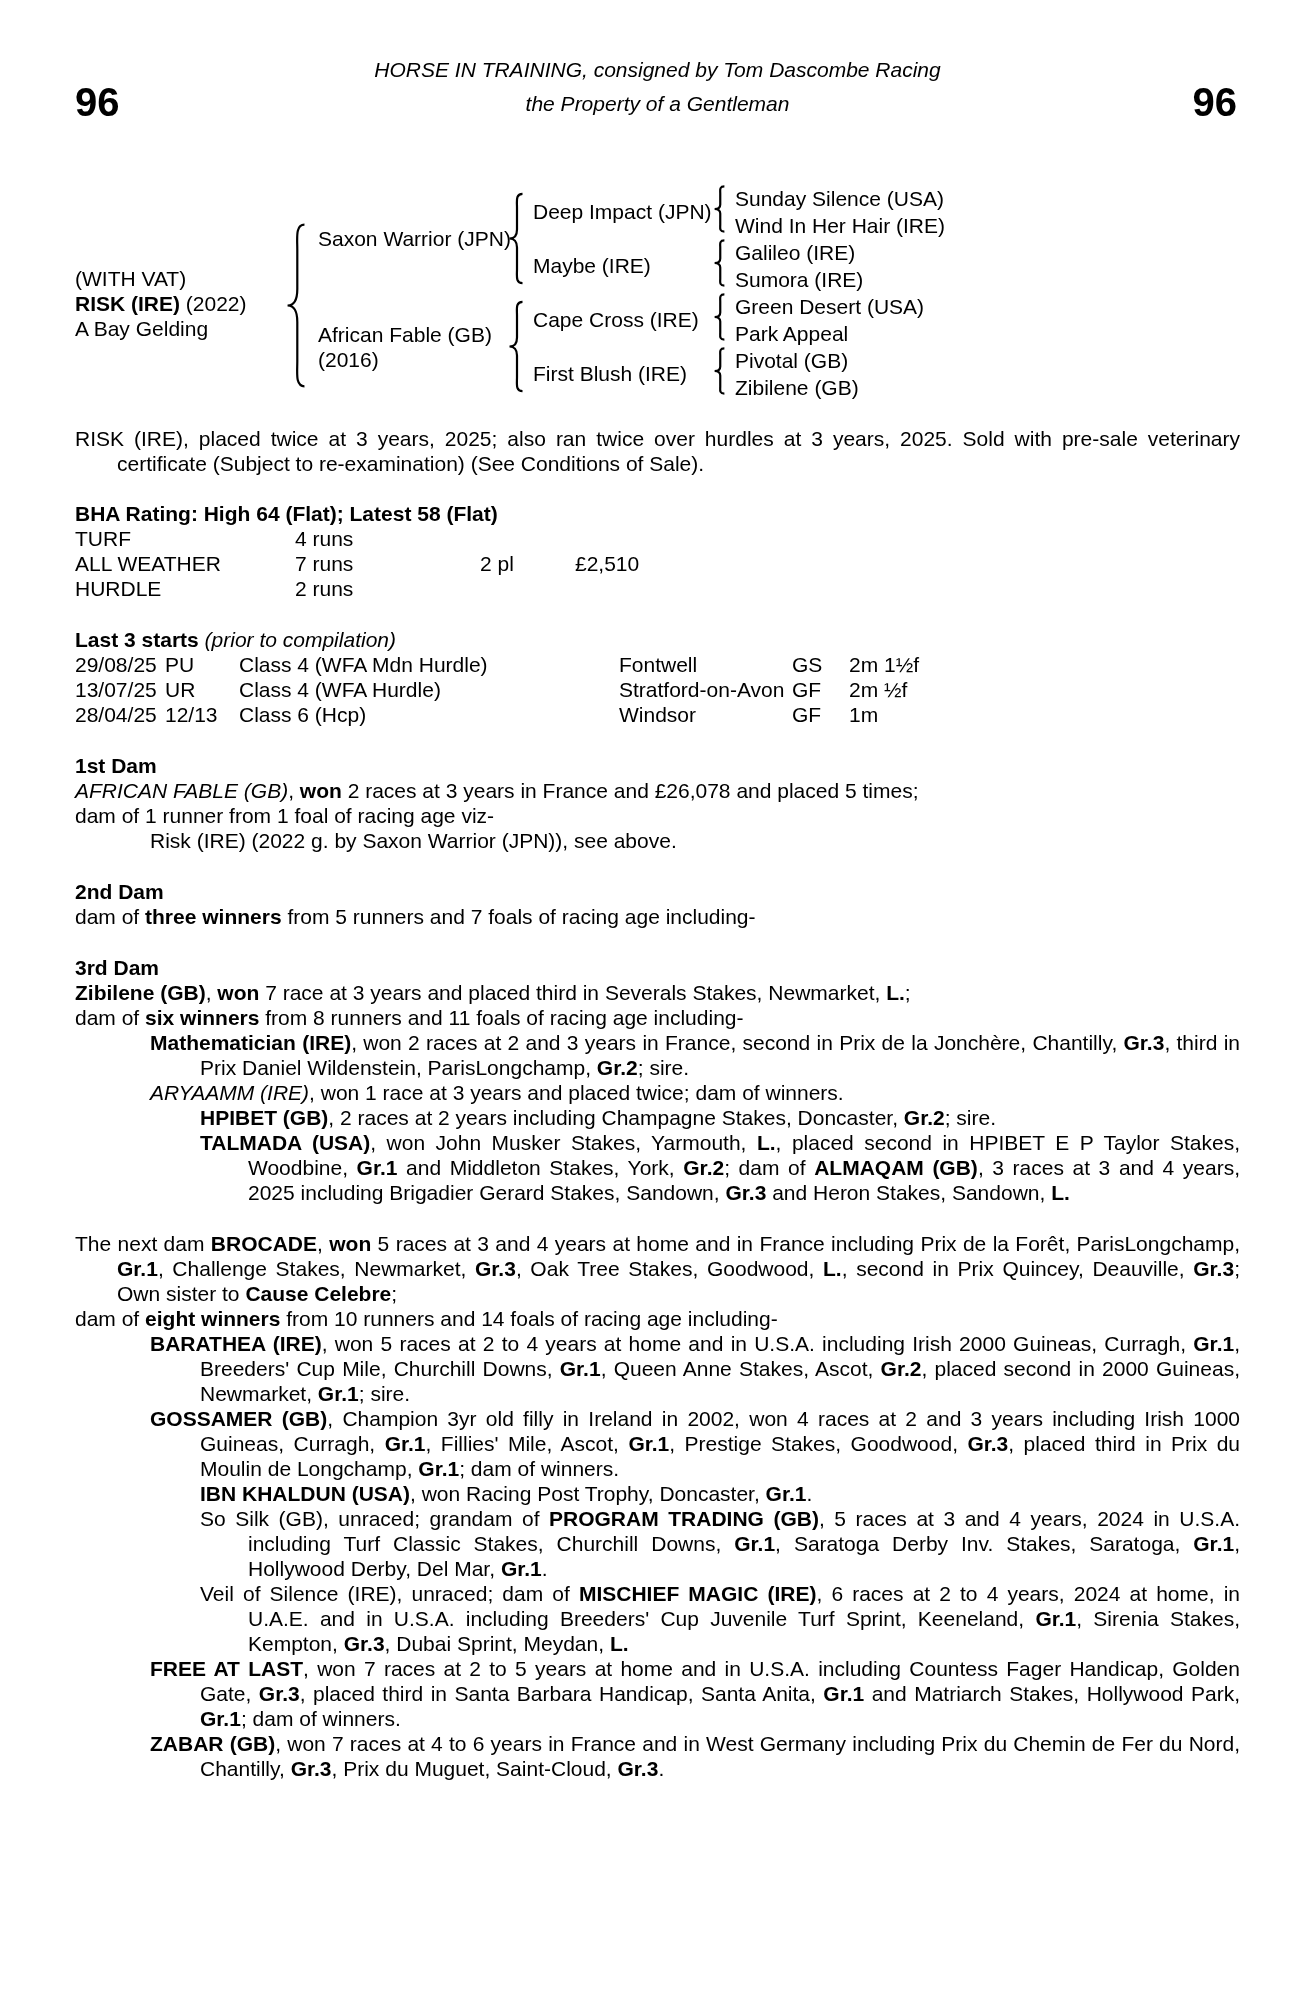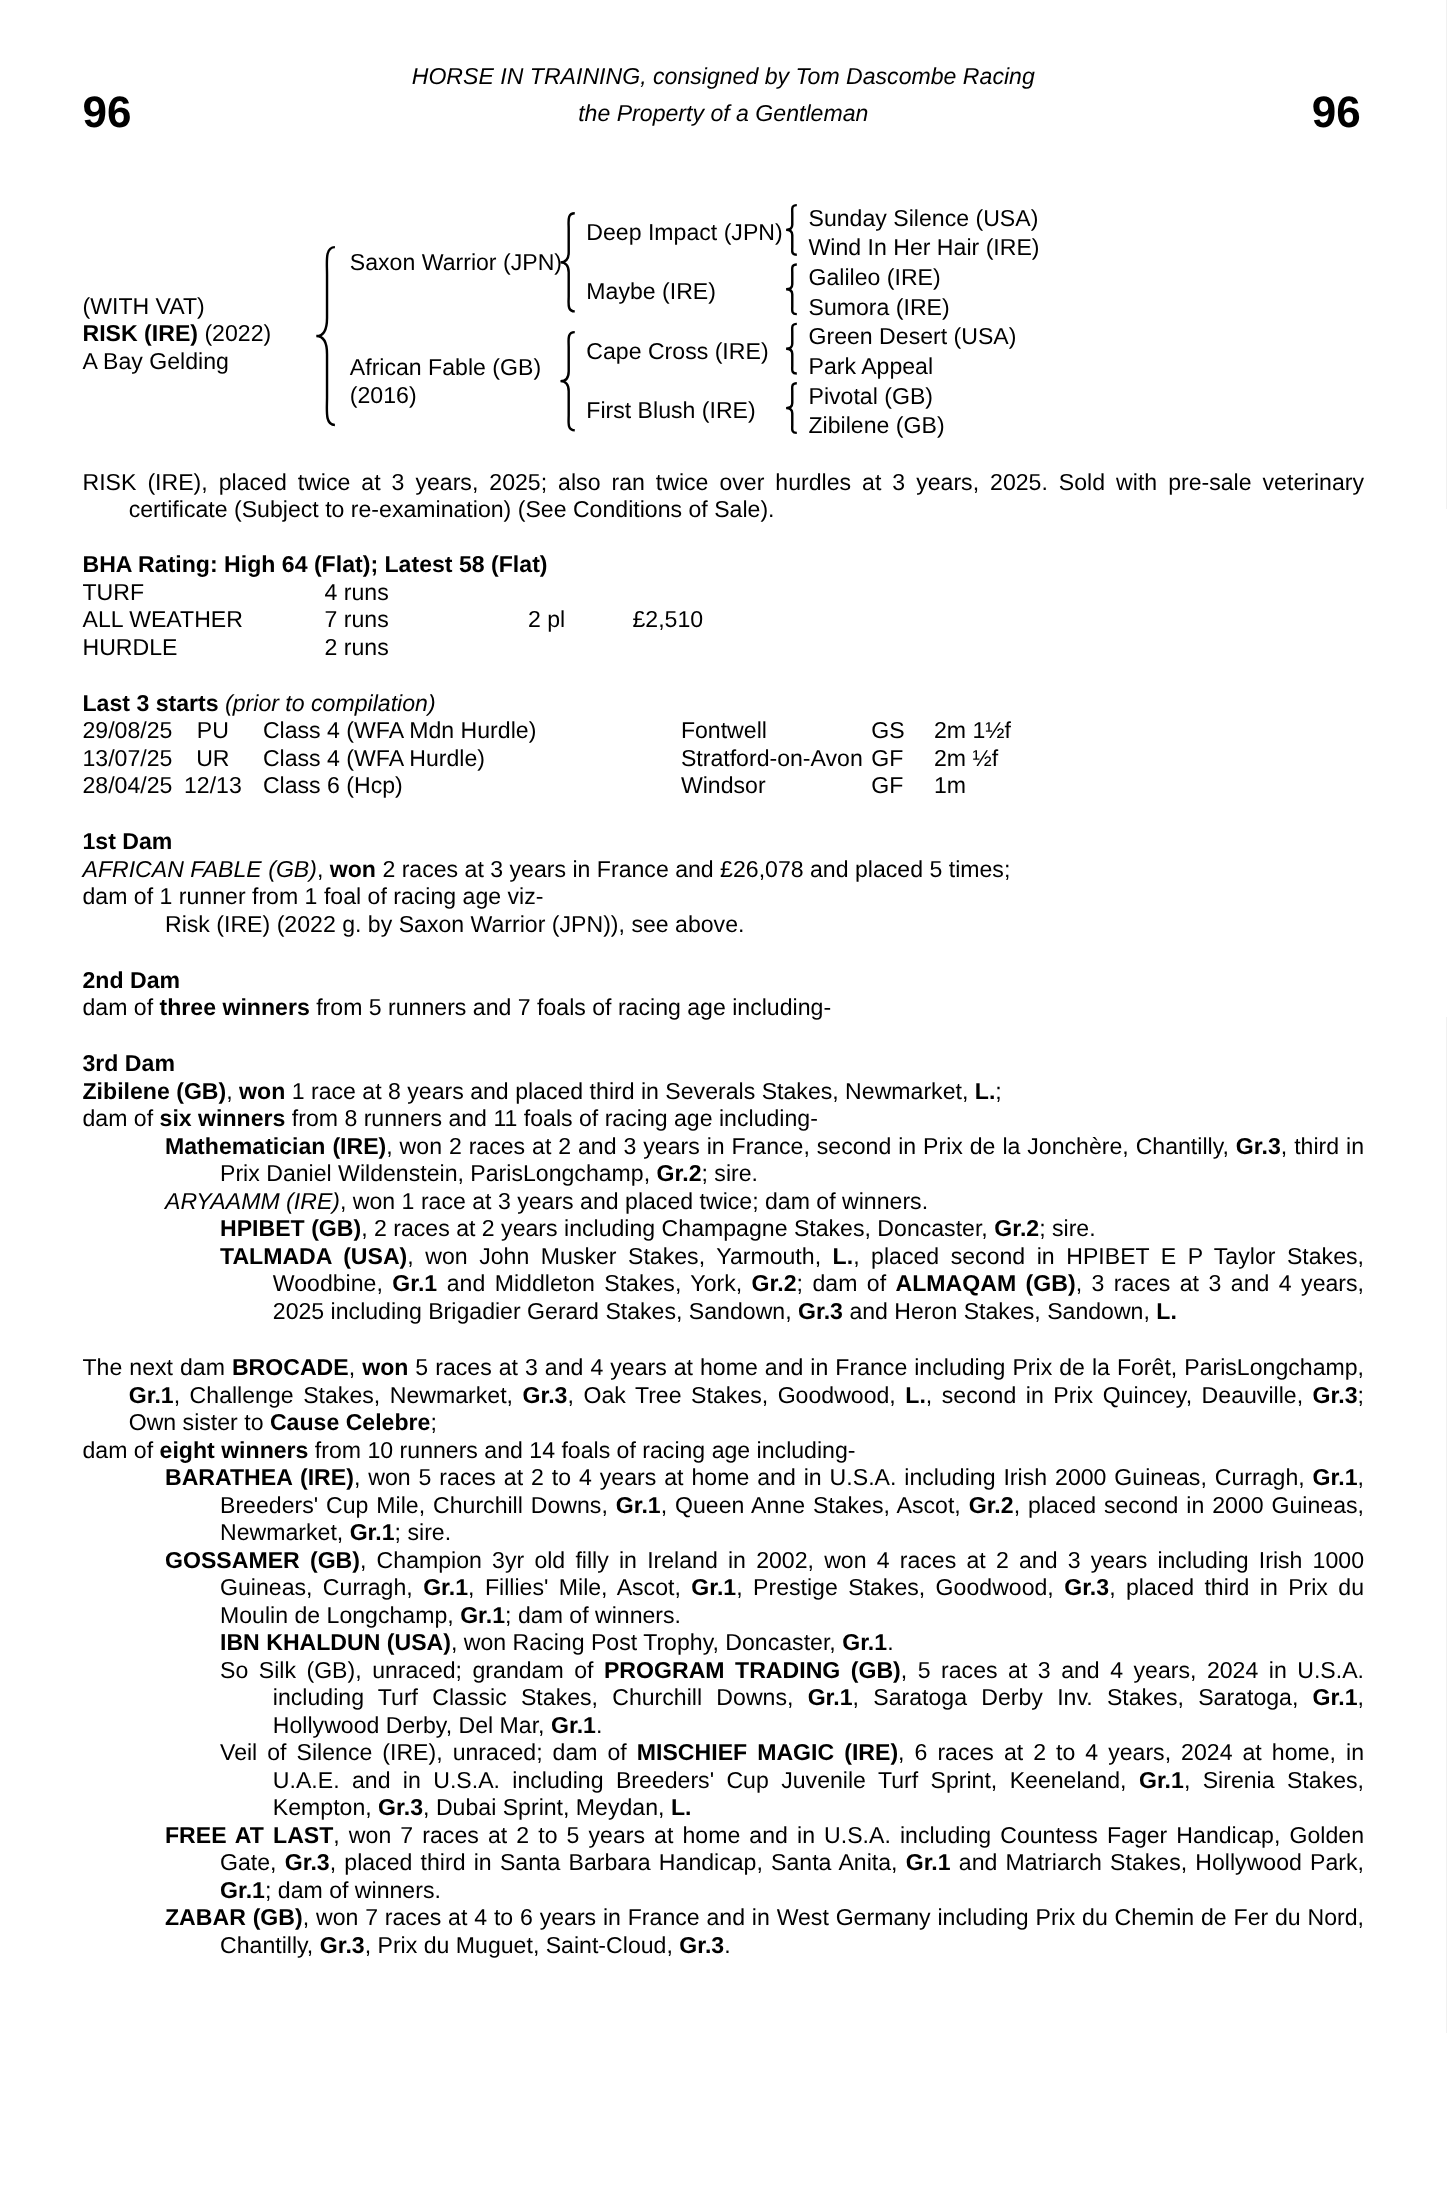--- a/index.html
+++ b/index.html
@@ -34,21 +34,21 @@
   .cell{white-space:nowrap}
   .c-surface{width:220px}
   .c-runs{width:185px}
   .c-placed{width:95px}
   .c-earnings{flex:1}
 
   .starts{margin-top:26px}
   .starts-heading{margin:0}
   .start-row{display:flex}
   .c-date{width:90px}
-  .c-pos{width:57px;text-align:center}
+  .c-pos{width:57px;text-align:left}
   .c-race{width:380px;margin-left:17px}
   .c-course{width:173px}
   .c-going{width:57px}
   .c-dist{flex:1}
 
   .section{margin-top:26px}
   .dam-heading{margin:0;font-weight:700}
 </style>
 </head>
 <body>
@@ -171,21 +171,21 @@
           <p class="para ind-l0"><span class="ri">AFRICAN FABLE (GB)</span><span>, </span><span class="rb">won</span><span> 2 races at 3 years in France and £26,078 and placed 5 times;</span></p>
           <p class="para ind-l0"><span>dam of 1 runner from 1 foal of racing age viz-</span></p>
           <p class="para ind-l1"><span>Risk (IRE) (2022 g. by Saxon Warrior (JPN)), see above.</span></p>
         </div>
         <div class="section">
           <p class="dam-heading">2nd Dam</p>
           <p class="para ind-l0"><span>dam of </span><span class="rb">three winners</span><span> from 5 runners and 7 foals of racing age including-</span></p>
         </div>
         <div class="section">
           <p class="dam-heading">3rd Dam</p>
-          <p class="para ind-l0"><span class="rb">Zibilene (GB)</span><span>, </span><span class="rb">won</span><span> 1 race at 8 years and placed third in Severals Stakes, Newmarket, </span><span class="rb">L.</span><span>;</span></p>
+          <p class="para ind-l0"><span class="rb">Zibilene (GB)</span><span>, </span><span class="rb">won</span><span> 7 race at 3 years and placed third in Severals Stakes, Newmarket, </span><span class="rb">L.</span><span>;</span></p>
           <p class="para ind-l0"><span>dam of </span><span class="rb">six winners</span><span> from 8 runners and 11 foals of racing age including-</span></p>
           <p class="para ind-l1"><span class="rb">Mathematician (IRE)</span><span>, won 2 races at 2 and 3 years in France, second in Prix de la Jonchère, Chantilly, </span><span class="rb">Gr.3</span><span>, third in Prix Daniel Wildenstein, ParisLongchamp, </span><span class="rb">Gr.2</span><span>; sire.</span></p>
           <p class="para ind-l1"><span class="ri">ARYAAMM (IRE)</span><span>, won 1 race at 3 years and placed twice; dam of winners.</span></p>
           <p class="para ind-l2"><span class="rb">HPIBET (GB)</span><span>, 2 races at 2 years including Champagne Stakes, Doncaster, </span><span class="rb">Gr.2</span><span>; sire.</span></p>
           <p class="para ind-l2"><span class="rb">TALMADA (USA)</span><span>, won John Musker Stakes, Yarmouth, </span><span class="rb">L.</span><span>, placed second in HPIBET E P Taylor Stakes, Woodbine, </span><span class="rb">Gr.1</span><span> and Middleton Stakes, York, </span><span class="rb">Gr.2</span><span>; dam of </span><span class="rb">ALMAQAM (GB)</span><span>, 3 races at 3 and 4 years, 2025 including Brigadier Gerard Stakes, Sandown, </span><span class="rb">Gr.3</span><span> and Heron Stakes, Sandown, </span><span class="rb">L.</span></p>
         </div>
         <div class="section">
           <p class="para ind-l0"><span>The next dam </span><span class="rb">BROCADE</span><span>, </span><span class="rb">won</span><span> 5 races at 3 and 4 years at home and in France including Prix de la Forêt, ParisLongchamp, </span><span class="rb">Gr.1</span><span>, Challenge Stakes, Newmarket, </span><span class="rb">Gr.3</span><span>, Oak Tree Stakes, Goodwood, </span><span class="rb">L.</span><span>, second in Prix Quincey, Deauville, </span><span class="rb">Gr.3</span><span>; Own sister to </span><span class="rb">Cause Celebre</span><span>;</span></p>
           <p class="para ind-l0"><span>dam of </span><span class="rb">eight winners</span><span> from 10 runners and 14 foals of racing age including-</span></p>
           <p class="para ind-l1"><span class="rb">BARATHEA (IRE)</span><span>, won 5 races at 2 to 4 years at home and in U.S.A. including Irish 2000 Guineas, Curragh, </span><span class="rb">Gr.1</span><span>, Breeders' Cup Mile, Churchill Downs, </span><span class="rb">Gr.1</span><span>, Queen Anne Stakes, Ascot, </span><span class="rb">Gr.2</span><span>, placed second in 2000 Guineas, Newmarket, </span><span class="rb">Gr.1</span><span>; sire.</span></p>

